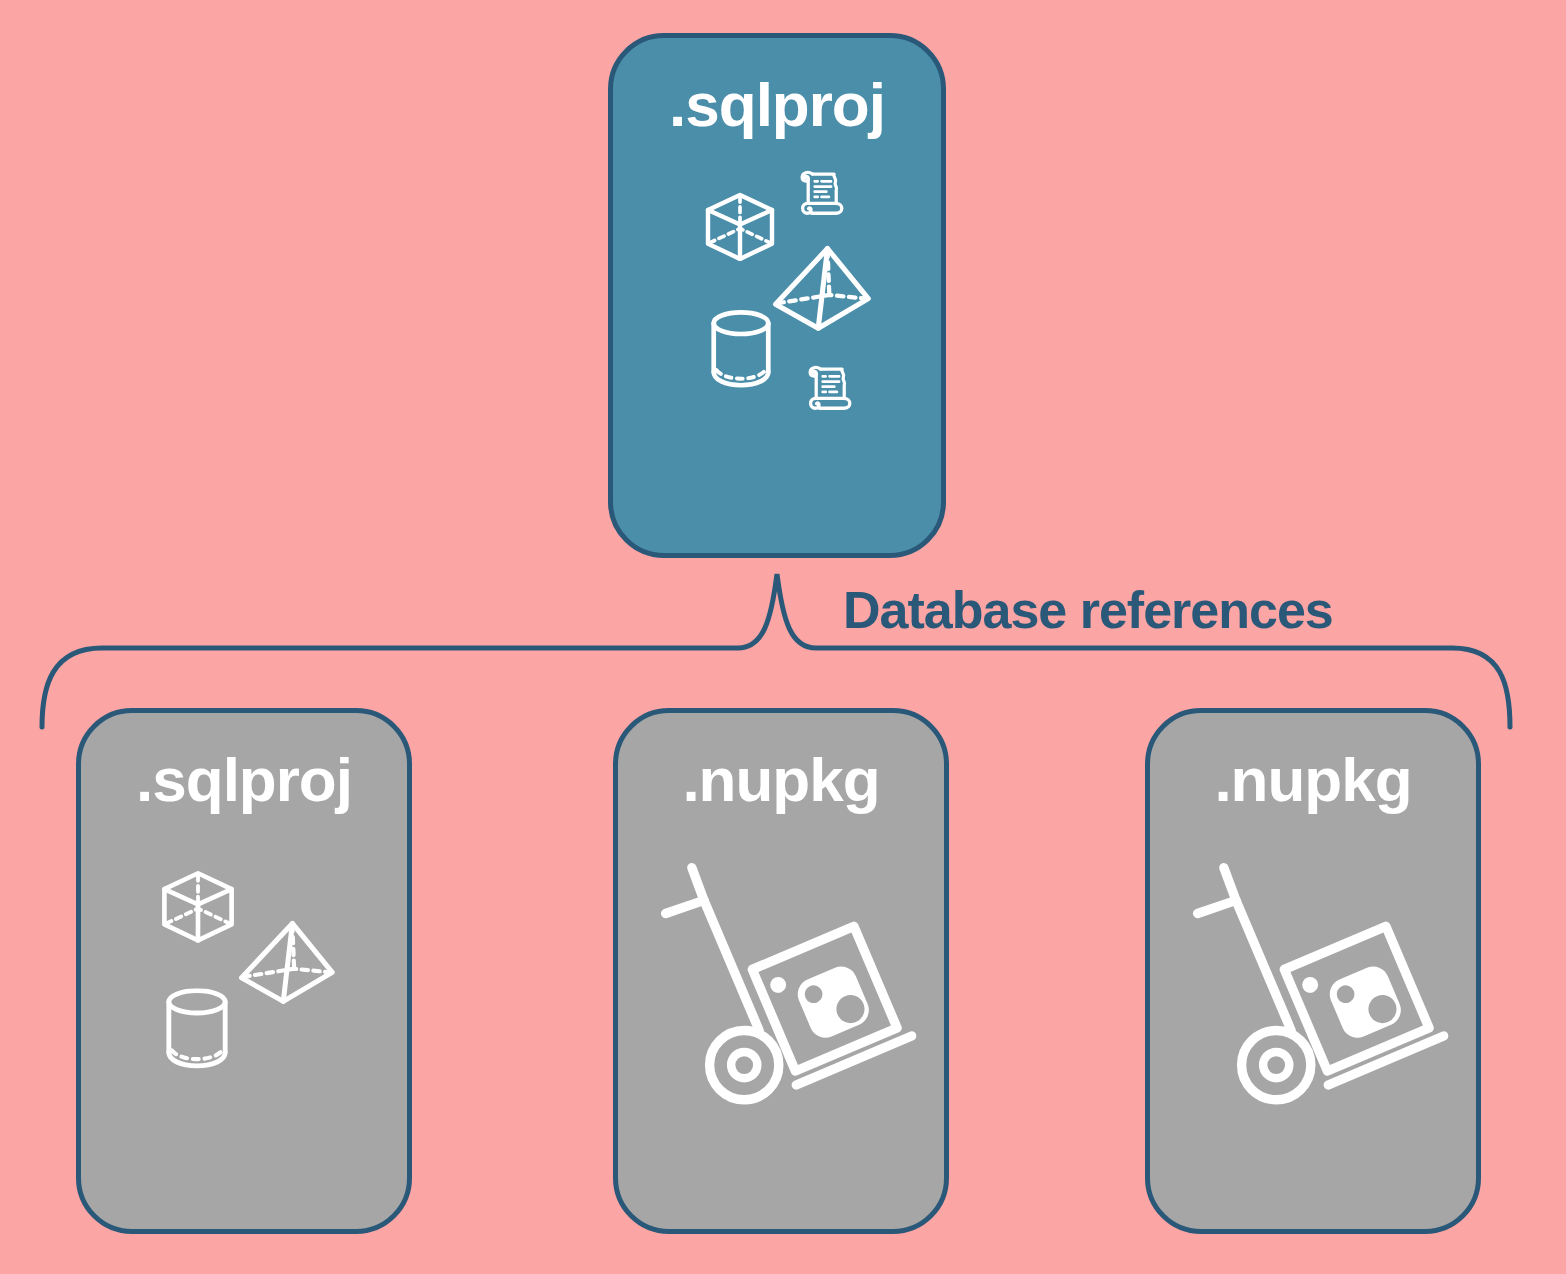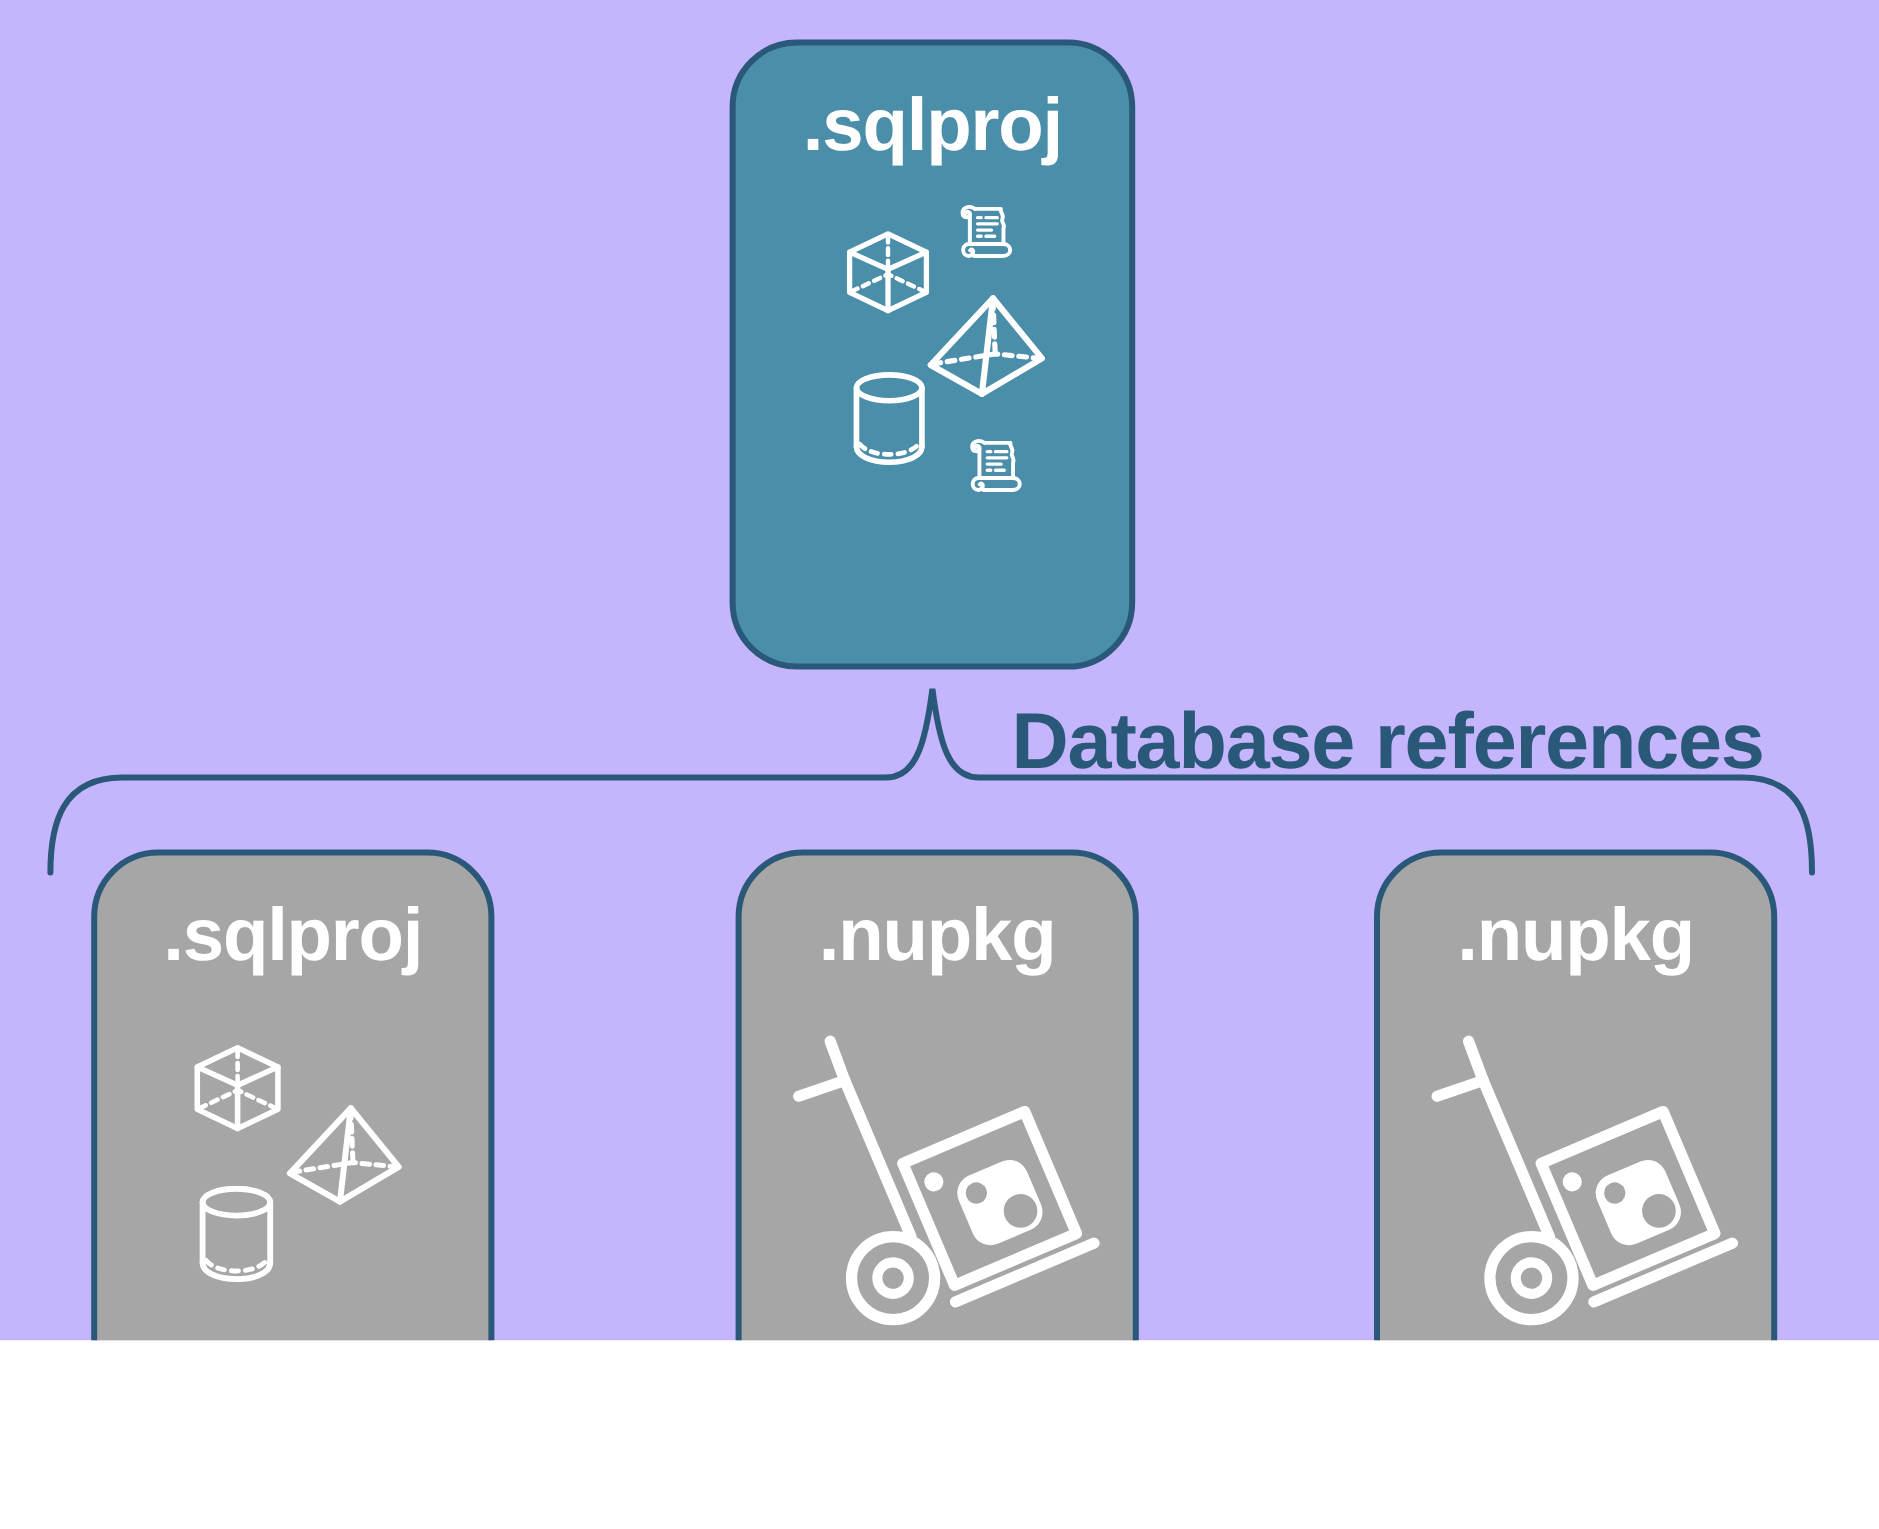--- a/index.html
+++ b/index.html
@@ -1,17 +1,17 @@
 <!DOCTYPE html>
 <html><head>
 <meta charset="utf-8">
 <style>
   html,body { margin:0; padding:0; background:#ffffff; }
   .canvas {
-    position:relative; width:1566px; height:1117px; background:#c4b5fd;
+    position:relative; width:1566px; height:1274px; background:#fca5a5;
     font-family:"Liberation Sans", sans-serif; overflow:hidden;
   }
   .node {
     position:absolute; box-sizing:border-box;
     border:5px solid #2A5878; border-radius:56px;
   }
   .node-root   { left:608px;  top:33px;  width:338px; height:525px; background:#4B8EAA; }
   .node-child  { top:708px; width:336px; height:526px; background:#A6A6A6; }
   .node-child.pos-a { left:76px;  }
   .node-child.pos-b { left:613px; }
@@ -21,21 +21,21 @@
     font-weight:bold; font-size:62px; line-height:1; color:#ffffff;
     letter-spacing:-1px;
   }
   .icon { position:absolute; display:block; }
   .brace-layer {
     position:absolute; left:0; top:0; width:1566px; height:1274px;
     pointer-events:none;
   }
   .connector-label {
     position:absolute; left:843px; top:584px;
-    font-weight:bold; font-size:66px; line-height:1; letter-spacing:-1px;
+    font-weight:bold; font-size:52px; line-height:1; letter-spacing:-1px;
     color:#2A5878; white-space:nowrap;
   }
 </style>
 </head>
 <body>
 
 <svg width="0" height="0" style="position:absolute" aria-hidden="true">
   <defs>
     <symbol id="sym-cube" viewBox="0 0 100 96">
       <g fill="none" stroke="#fff" stroke-width="5.5" stroke-linejoin="round" stroke-linecap="round">

